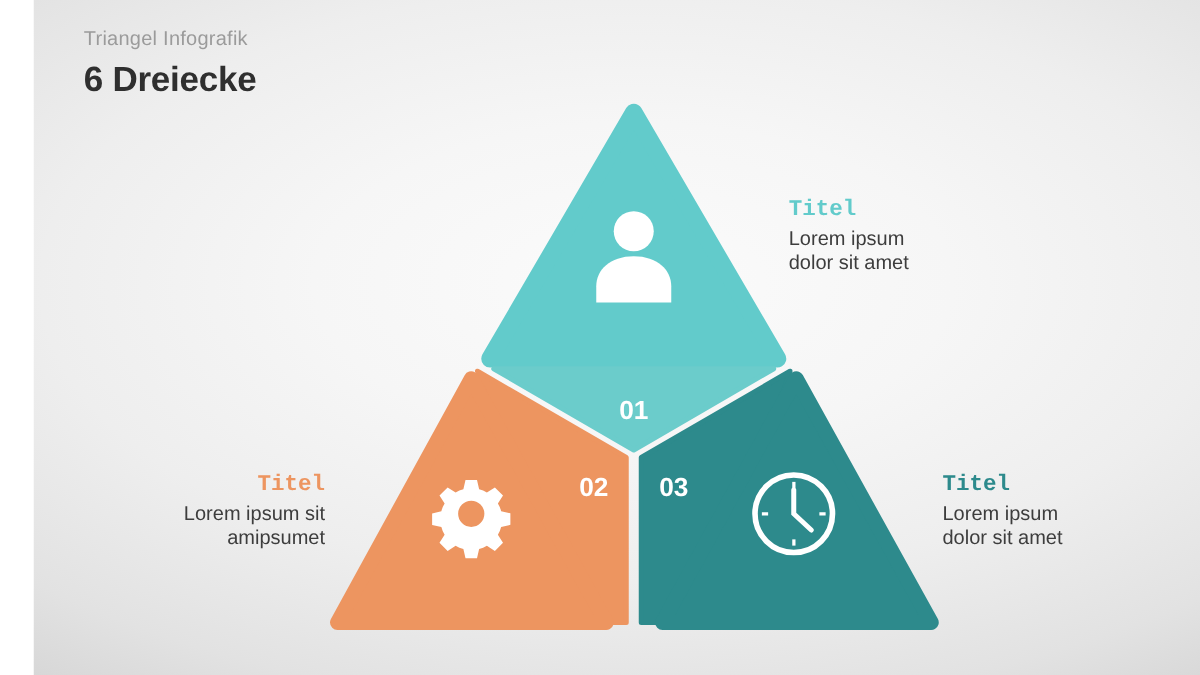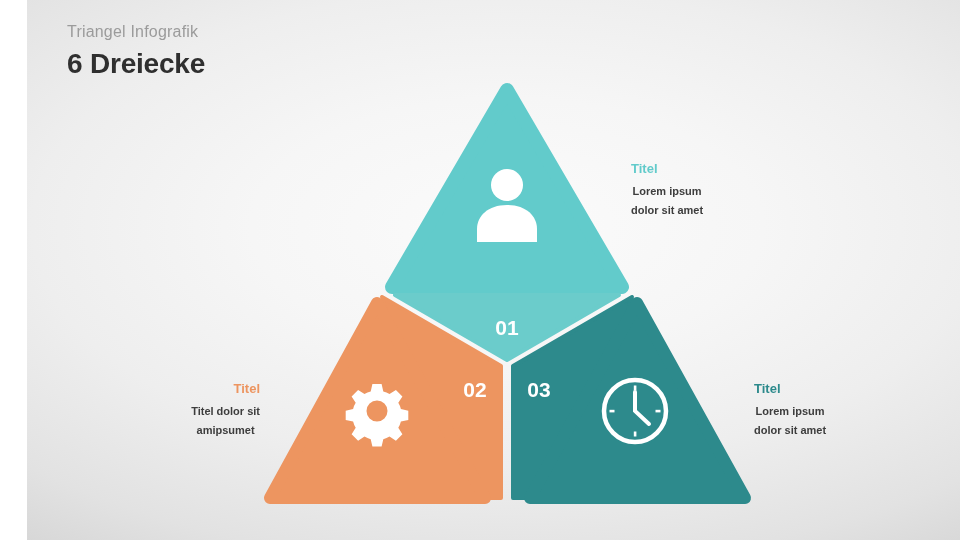--- a/index.html
+++ b/index.html
@@ -61,33 +61,33 @@
     width: 960px;
     height: 540px;
   }
 
   
   .callout {
     position: absolute;
     user-select: none;
   }
   .callout .c-title {
-    font-size: 13px;
+    font-size: 18px;
     font-weight: bold;
     line-height: 21px;
     margin-bottom: 3px;
     white-space: nowrap;
+    font-family: Liberation Mono, monospace;
   }
   .callout .c-body {
-    font-size: 11px;
-    font-weight: 700;
+    font-size: 16px;
+    font-weight: 400;
     color: #3d3d3d;
     line-height: 19px;
     white-space: nowrap;
-    text-align: center;
   }
   #callout-1 { left: 604px; top: 158px; text-align: left; }
   #callout-1 .c-title { color: #62cbcb; }
   #callout-2 { right: 727px; top: 378px; text-align: right; }
   #callout-2 .c-title { color: #ed9560; }
   #callout-3 { left: 727px; top: 378px; text-align: left; }
   #callout-3 .c-title { color: #2d8a8c; }
 
   .num {
     font-size: 21px;
@@ -170,21 +170,21 @@
   </svg>
 
   <div class="callout" id="callout-1">
     <div class="c-title">Titel</div>
     <div class="c-body">Lorem ipsum</div>
     <div class="c-body">dolor sit amet</div>
   </div>
 
   <div class="callout" id="callout-2">
     <div class="c-title">Titel</div>
-    <div class="c-body">Titel dolor sit</div>
+    <div class="c-body">Lorem ipsum sit</div>
     <div class="c-body">amipsumet</div>
   </div>
 
   <div class="callout" id="callout-3">
     <div class="c-title">Titel</div>
     <div class="c-body">Lorem ipsum</div>
     <div class="c-body">dolor sit amet</div>
   </div>
 
 </div>

